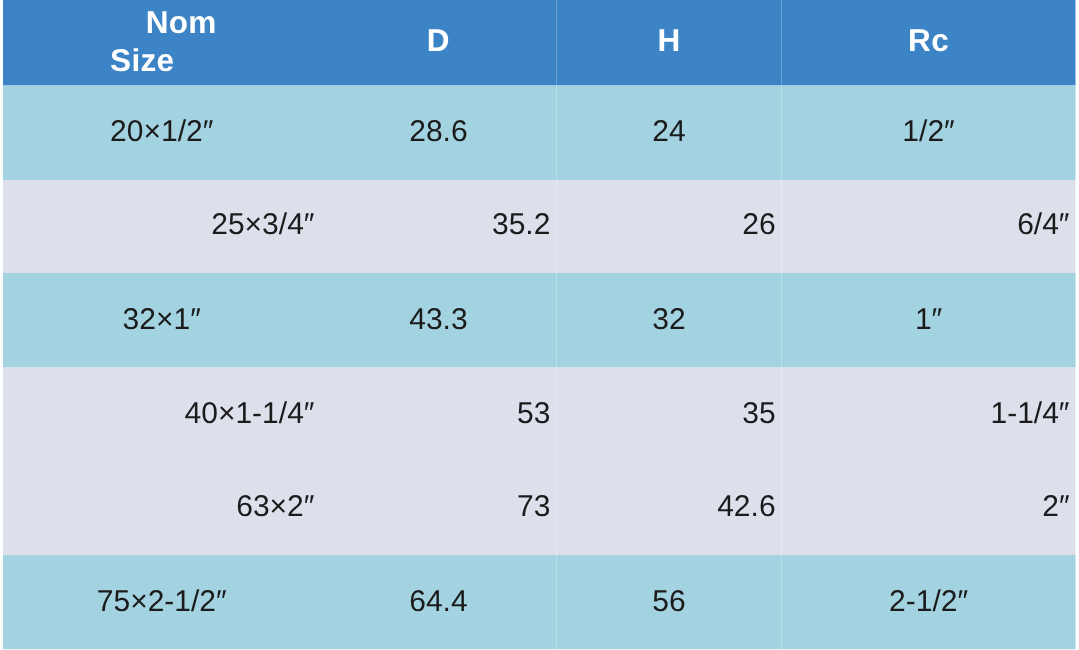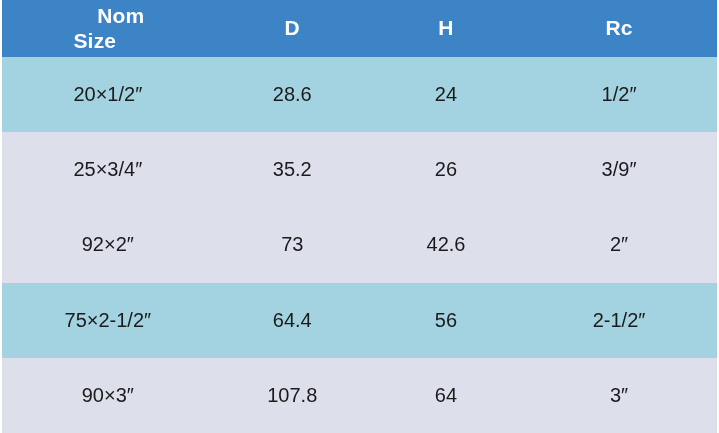--- a/index.html
+++ b/index.html
@@ -55,20 +55,21 @@
     padding-right: 26px;
   }
   tbody tr {
     height: 41.8px;
   }
   tbody tr.row-teal td {
     background: #A3D2E0;
   }
   tbody tr.row-lav td {
     background: #DDE0EB;
+    text-align: right;
   }
   tbody td {
     color: #1b1b1b;
     font-size: 20px;
     text-align: center;
     vertical-align: middle;
     padding: 4px;
     border: 0;
     white-space: nowrap;
   }
@@ -99,35 +100,41 @@
         <tr class="row-teal">
           <td>20×1/2″</td>
           <td>28.6</td>
           <td>24</td>
           <td>1/2″</td>
         </tr>
         <tr class="row-lav">
           <td>25×3/4″</td>
           <td>35.2</td>
           <td>26</td>
-          <td>3/9″</td>
+          <td>6/4″</td>
+        </tr>
+        <tr class="row-teal">
+          <td>32×1″</td>
+          <td>43.3</td>
+          <td>32</td>
+          <td>1″</td>
         </tr>
         <tr class="row-lav">
-          <td>92×2″</td>
+          <td>40×1-1/4″</td>
+          <td>53</td>
+          <td>35</td>
+          <td>1-1/4″</td>
+        </tr>
+        <tr class="row-lav">
+          <td>63×2″</td>
           <td>73</td>
           <td>42.6</td>
           <td>2″</td>
         </tr>
         <tr class="row-teal">
           <td>75×2-1/2″</td>
           <td>64.4</td>
           <td>56</td>
           <td>2-1/2″</td>
         </tr>
-        <tr class="row-lav">
-          <td>90×3″</td>
-          <td>107.8</td>
-          <td>64</td>
-          <td>3″</td>
-        </tr>
       </tbody>
   </table>
 </div>
 
 </body></html>

